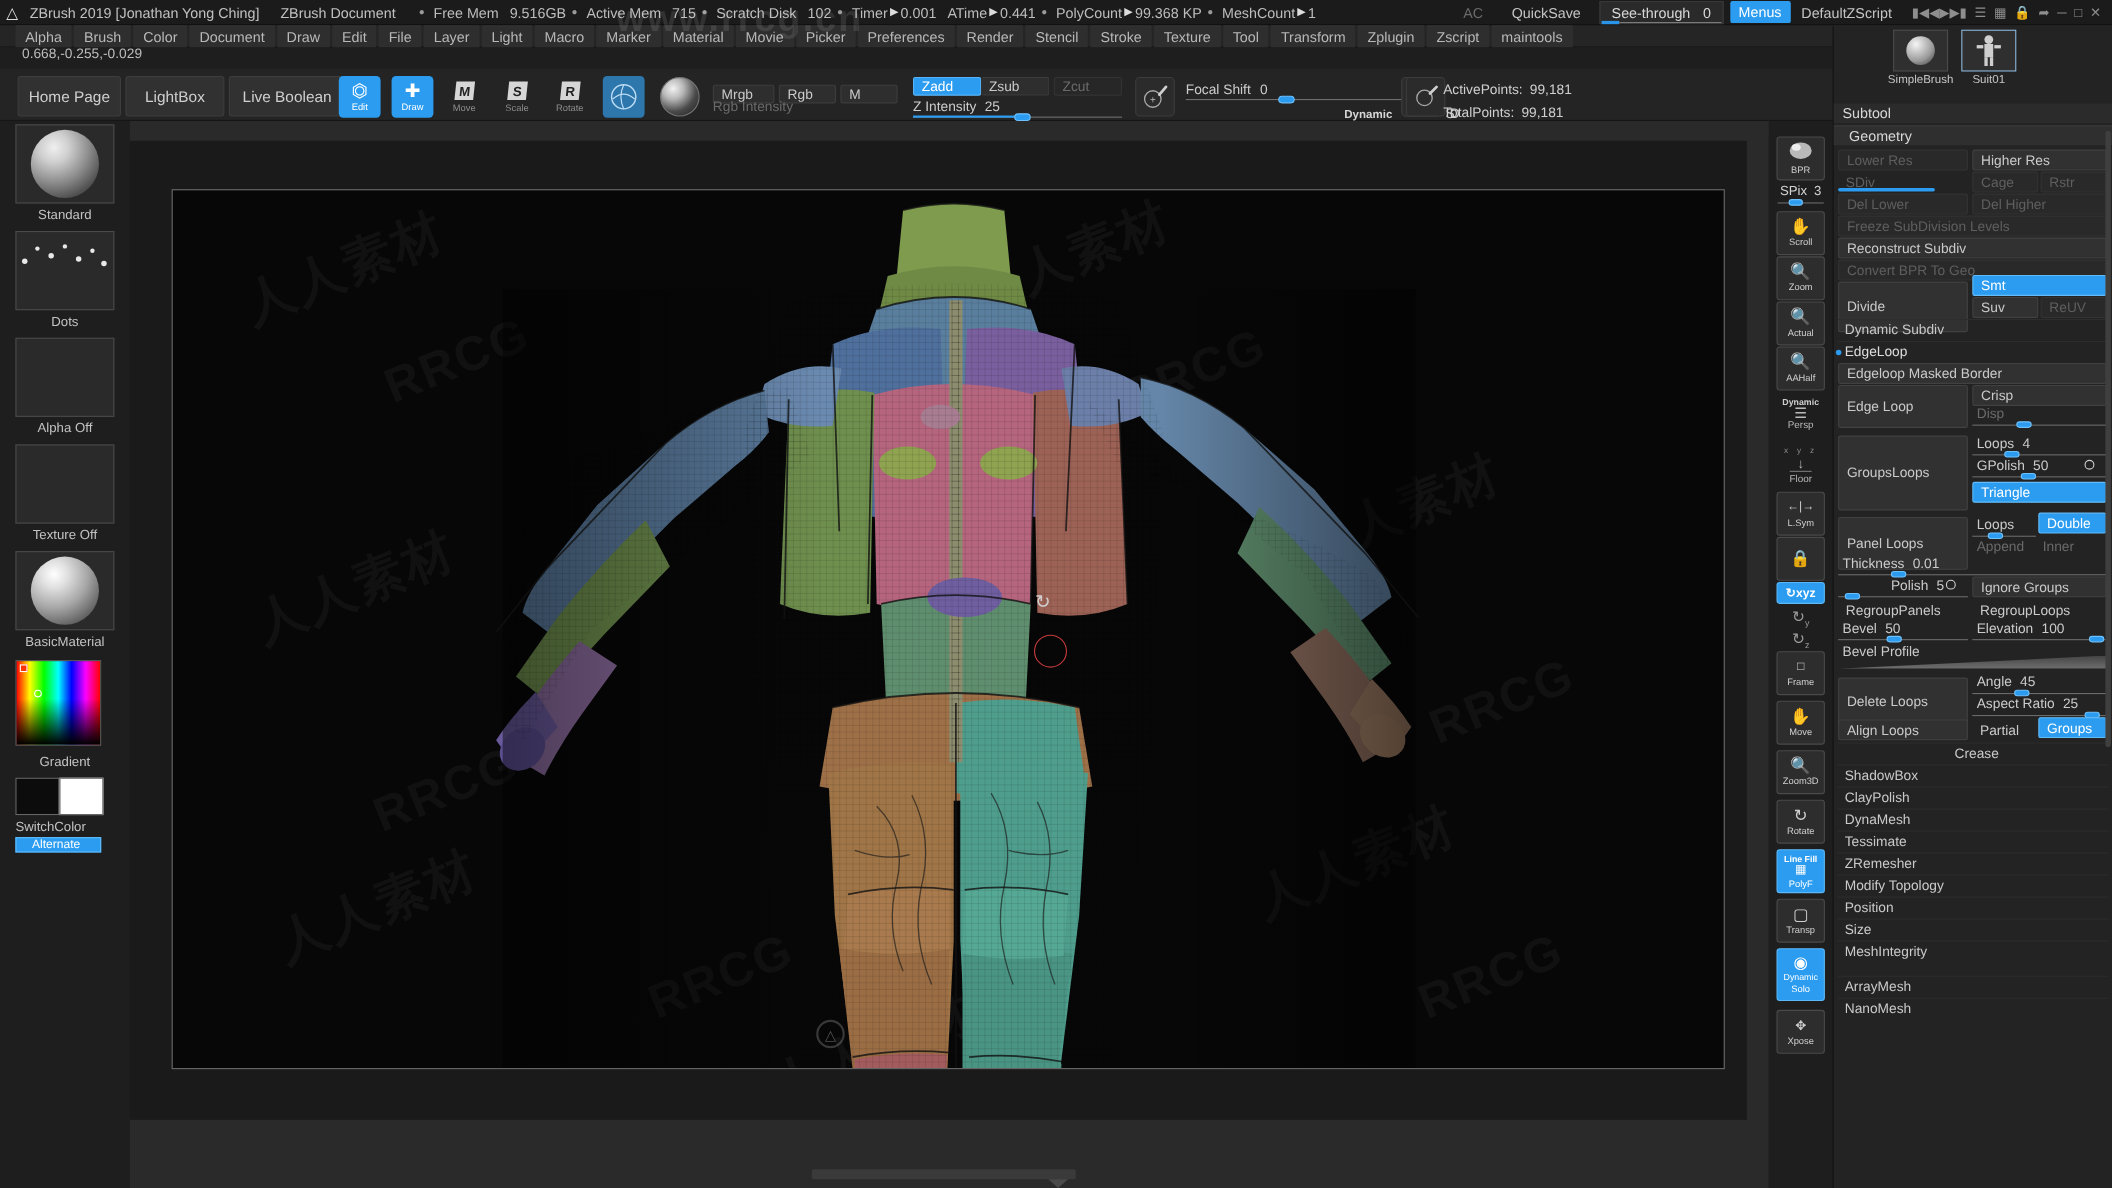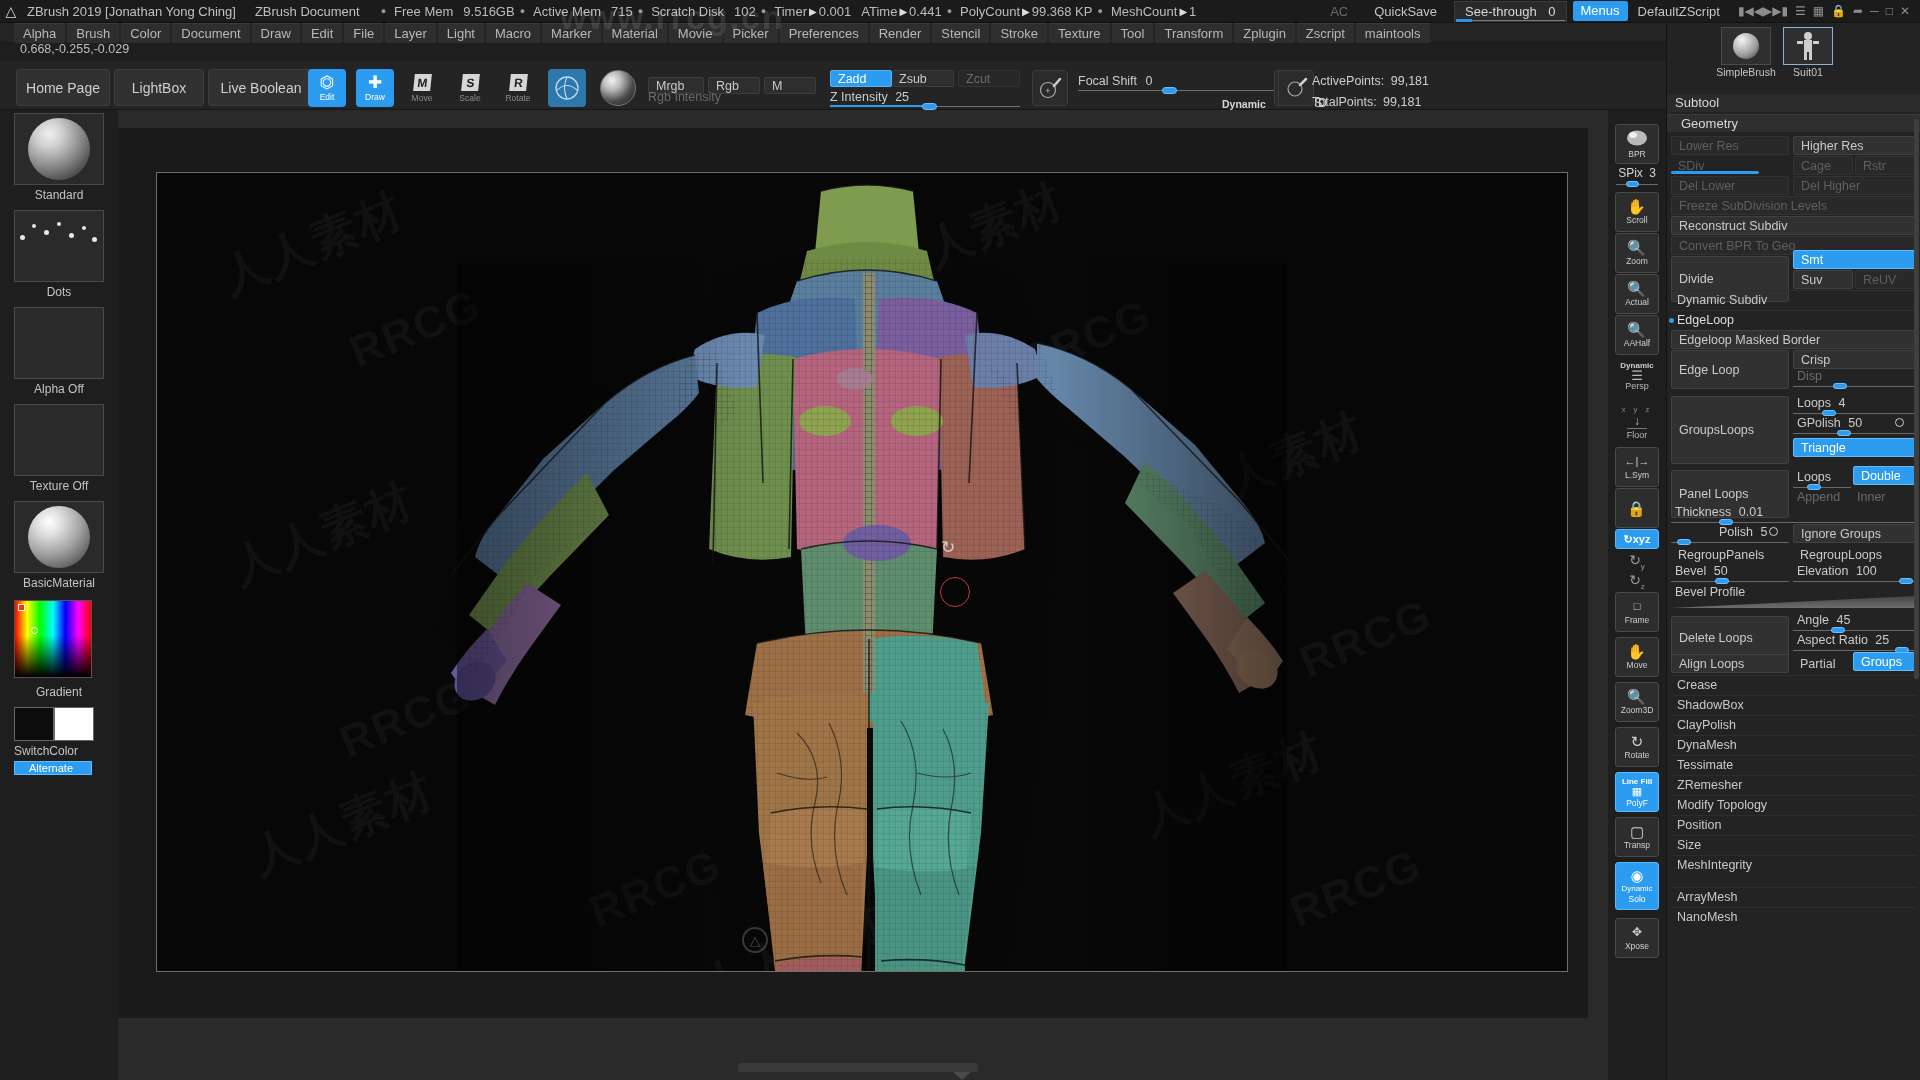--- a/index.html
+++ b/index.html
@@ -898,21 +898,21 @@
       <span>Aspect Ratio</span>
       <span style="padding-left:4px;">25</span>
     </div>
     <div class="ptrack" style="left:126px;top:626px;width:122px;"></div>
     <div class="pknob" style="left:228px;top:623px;"></div>
 
     <div class="pbtn" style="left:4px;top:630px;width:118px;">Align Loops</div>
     <div class="pbtn flat" style="left:126px;top:630px;width:58px;">Partial</div>
     <div class="pbtn on" style="left:186px;top:628px;width:62px;">Groups</div>
 
-    <div class="listrow" style="top:651px;">Crease</div>
+    <div class="listrow" style="top:651px;text-align:center;">Crease</div>
     <div class="listrow" style="top:671px;">ShadowBox</div>
     <div class="listrow" style="top:691px;">ClayPolish</div>
     <div class="listrow" style="top:711px;">DynaMesh</div>
     <div class="listrow" style="top:731px;">Tessimate</div>
     <div class="listrow" style="top:751px;">ZRemesher</div>
     <div class="listrow" style="top:771px;">Modify Topology</div>
     <div class="listrow" style="top:791px;">Position</div>
     <div class="listrow" style="top:811px;">Size</div>
     <div class="listrow" style="top:831px;">MeshIntegrity</div>
 

